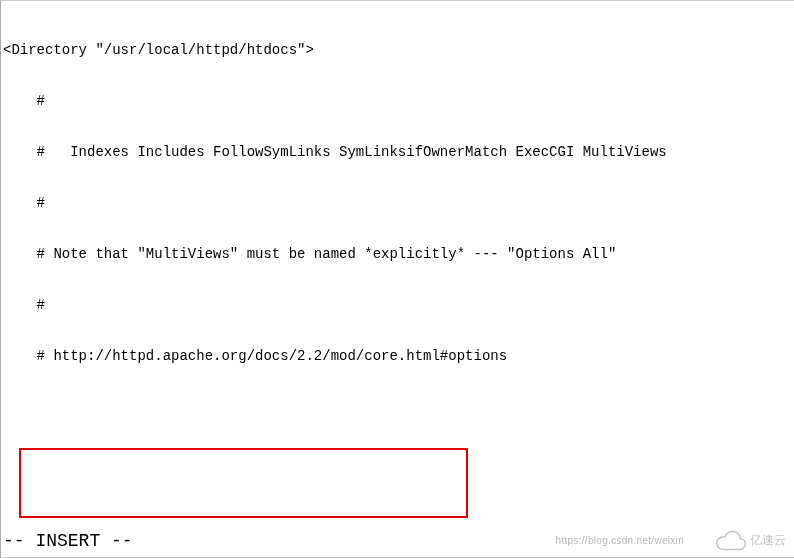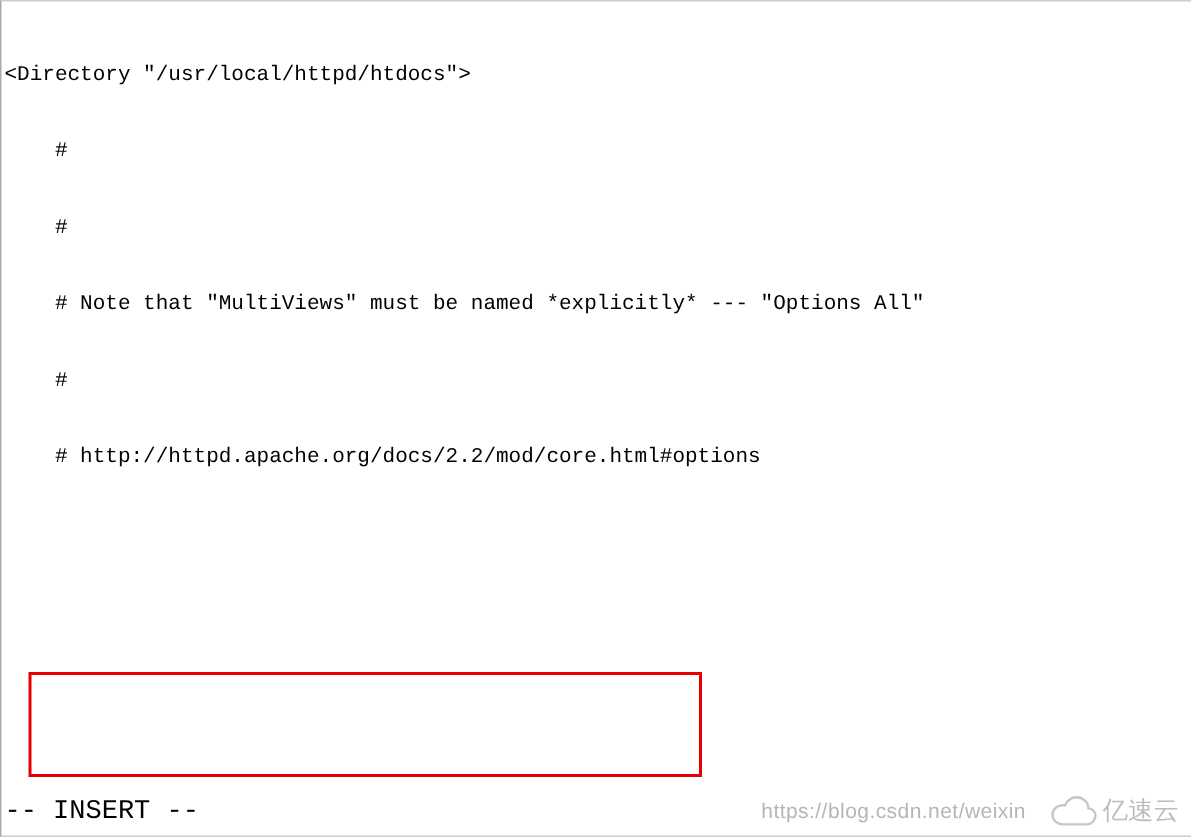--- a/index.html
+++ b/index.html
@@ -38,50 +38,51 @@
       position: absolute;
       bottom: 7px;
       left: 2px;
       font-family: "Courier New", monospace;
       font-size: 18px;
     }
     .watermark-url {
       position: absolute;
       right: 110px;
       bottom: 8px;
-      font-size: 14px;
+      font-size: 10px;
       color: rgba(120,120,120,0.55);
       font-family: Arial, sans-serif;
       letter-spacing: 0.3px;
     }
     .watermark-logo {
       position: absolute;
       right: 8px;
       bottom: 6px;
       display: flex;
       align-items: center;
       gap: 2px;
       opacity: 0.55;
     }
     .watermark-logo .cloud {
       width: 34px;
       height: 22px;
     }
     .watermark-logo .txt {
-      font-size: 17px;
+      font-size: 12px;
       color: #888;
       font-family: "Microsoft YaHei", Arial, sans-serif;
     }
   </style>
 </head>
 <body>
 
 <div class="editor">
   <div class="line">&lt;Directory "/usr/local/httpd/htdocs"&gt;</div>
   <div class="line">    #</div>
+  <div class="line">    #   Indexes Includes FollowSymLinks SymLinksifOwnerMatch ExecCGI MultiViews</div>
   <div class="line">    #</div>
   <div class="line">    # Note that "MultiViews" must be named *explicitly* --- "Options All"</div>
   <div class="line">    #</div>
   <div class="line">    # http://httpd.apache.org/docs/2.2/mod/core.html#options</div>
   
   
   
   
   
   

